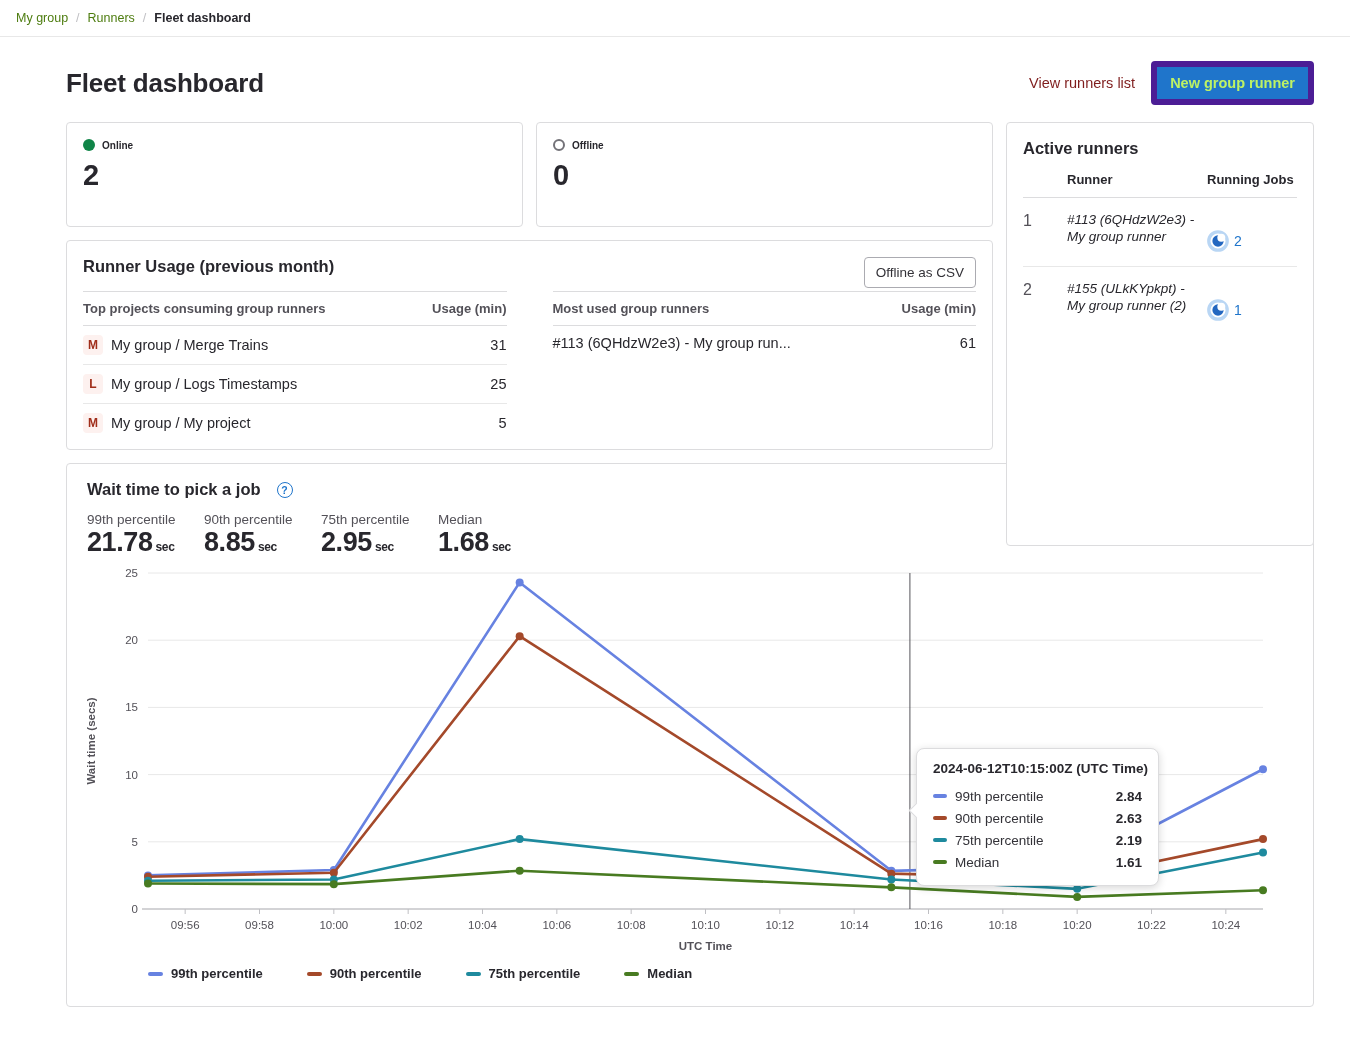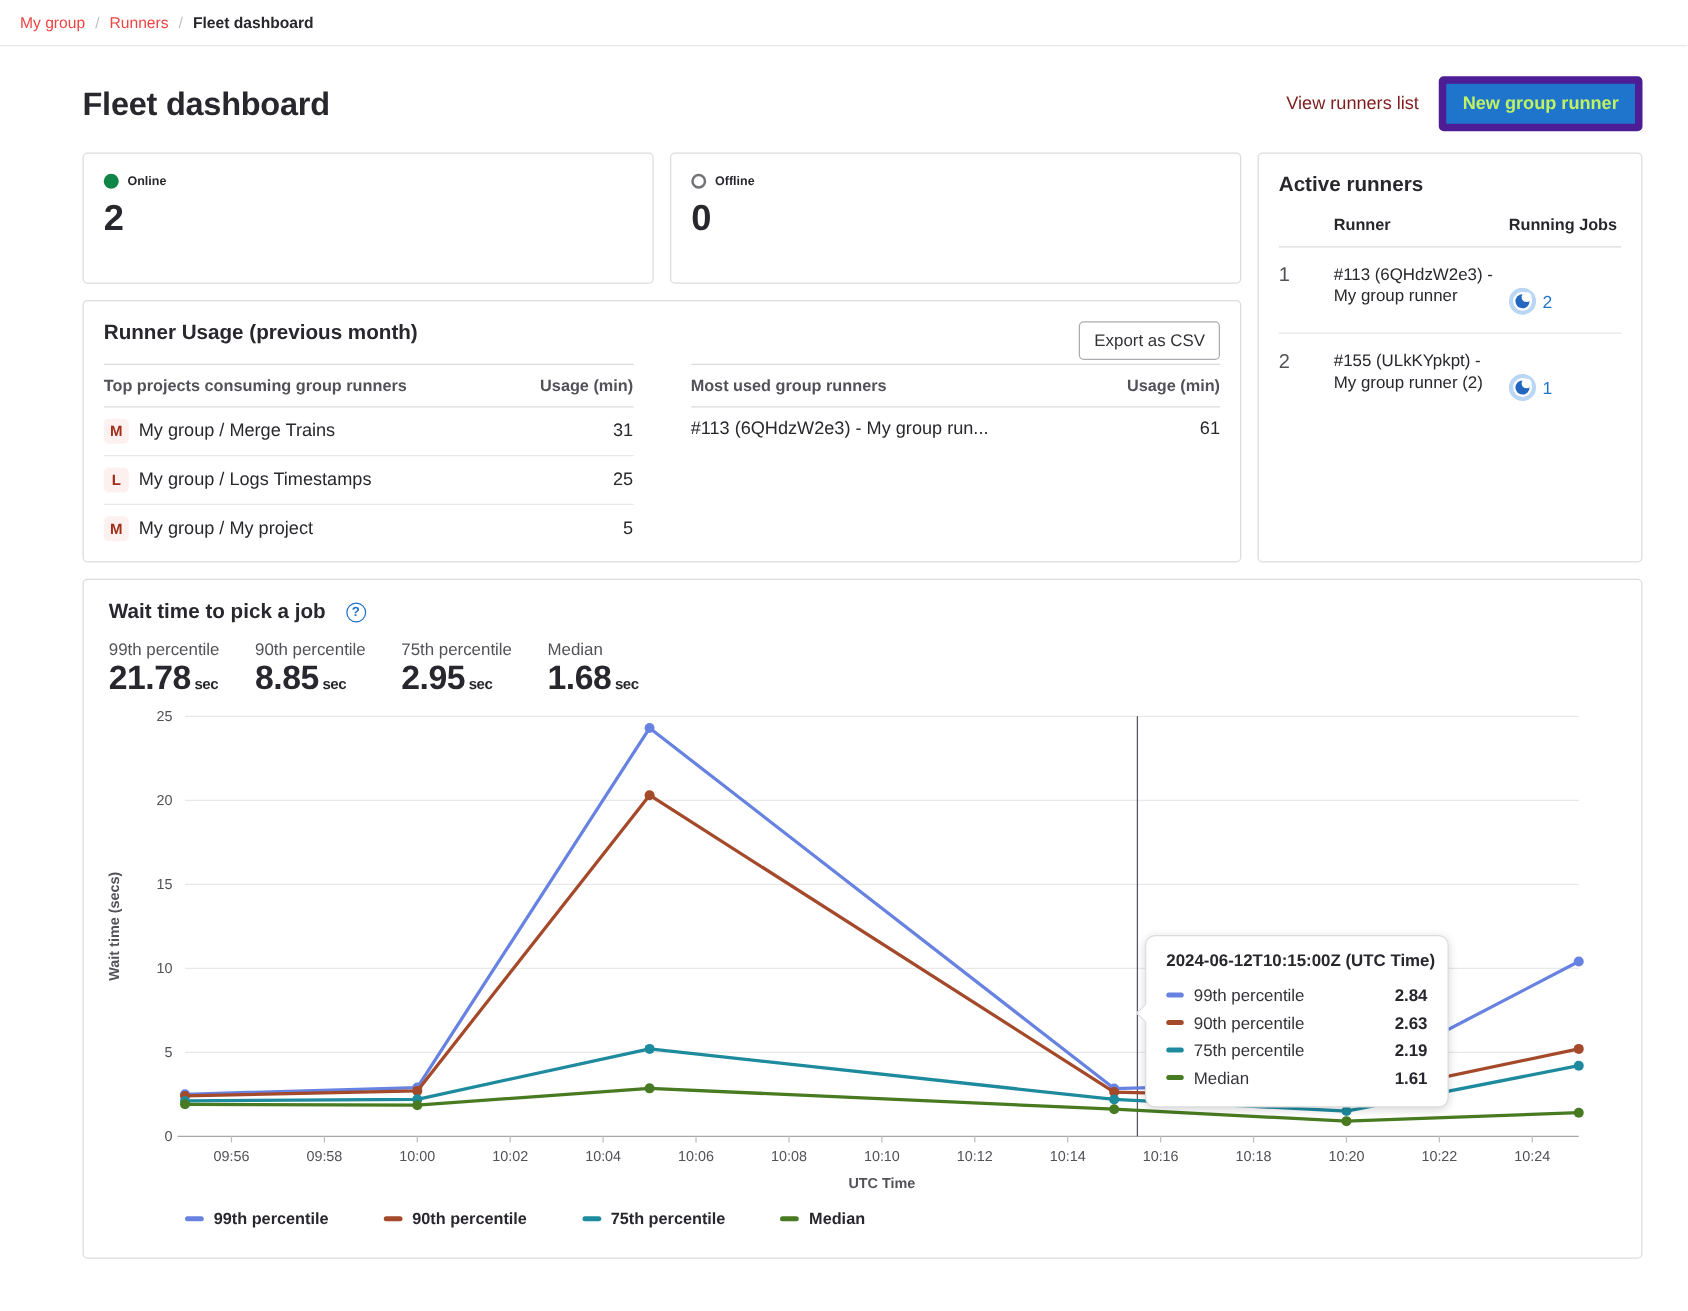--- a/index.html
+++ b/index.html
@@ -4,21 +4,21 @@
 <style>
   * { margin:0; padding:0; box-sizing:border-box; }
   html,body { width:1350px; height:1049px; background:#fff; overflow:hidden;
     font-family:"Liberation Sans","DejaVu Sans",sans-serif; color:#28272d; }
   a { text-decoration:none; }
 
   
   .breadcrumb-bar { height:37px; display:flex; align-items:center; padding:0 16px;
     border-bottom:1px solid #e8e8e8; }
   .breadcrumb { display:flex; align-items:center; gap:8px; font-size:12.5px; }
-  .crumb { color:#ef4444; cursor:pointer; }
+  .crumb { color:#4d7c0f; cursor:pointer; }
   .crumb.current { color:#28272d; font-weight:700; }
   .crumb-sep { color:#bfbfc3; }
 
   
   .main { padding:24px 36px 0 66px; width:1350px; }
   .content { width:1248px; }
   .page-header { display:flex; align-items:center; justify-content:space-between; }
   .page-title { font-size:26px; font-weight:700; letter-spacing:-.2px; }
   .header-actions { display:flex; align-items:center; gap:16px; }
   .link-btn { color:#7f1d1d; font-size:14.5px; cursor:pointer;margin-left:12px; }
@@ -33,29 +33,29 @@
   .card-title { font-size:16.5px; font-weight:700; }
 
   
   .status-card .status-row { display:flex; align-items:center; gap:7px; }
   .status-label { font-size:10px; font-weight:700; }
   .dot-online { width:12px; height:12px; border-radius:50%; background:#108548; }
   .dot-offline { width:12px; height:12px; border-radius:50%; border:2px solid #737278; background:#fff; }
   .status-count { margin-top:10px; font-size:29px; font-weight:700; line-height:1; }
 
   
-  .active-card { grid-column:3; grid-row:1 / span 2; height:328px; }
+  .active-card { grid-column:3; grid-row:1 / span 2; height:424px; }
   .ar-table { margin-top:14px; }
   .ar-head, .ar-row { display:grid; grid-template-columns:44px 140px 1fr; }
   .ar-head { border-bottom:1px solid #dcdcde; }
   .ar-th { font-size:13px; font-weight:700; padding-bottom:10px; }
   .ar-row { padding:14px 0; border-bottom:1px solid #e8e8e8; align-items:flex-start; }
   .ar-row:last-child { border-bottom:none; }
   .ar-idx { font-size:16px; color:#535158; }
-  .ar-name { font-size:13.5px; line-height:1.25; padding-right:10px; }
+  .ar-name { font-size:13.5px; line-height:1.25; padding-right:10px;font-style:italic; }
   .ar-jobs { display:flex; align-items:center; gap:5px; margin-top:18px; }
   .ar-jobs a { color:#1f75cb; font-size:14px; }
 
   
   .usage-card { grid-column:1 / span 2; grid-row:2; position:relative; }
   .secondary-btn { position:absolute; top:16px; right:16px; background:#fff; color:#333238;
     font-size:13.5px; border:1px solid #ababb1; border-radius:4px; padding:7px 11px; cursor:pointer; }
   .usage-tables { display:flex; gap:46px; margin-top:15px; }
   .u-table { flex:1; }
   .u-head { display:flex; justify-content:space-between; padding:9px 0;
@@ -175,21 +175,21 @@
                 <circle cx="10.4" cy="5.6" r="2.9" fill="#fff"></circle>
               </svg>
               <a>1</a>
             </div>
           </div>
         </div>
       </div>
 
       <div class="card usage-card">
         <div class="card-title">Runner Usage (previous month)</div>
-        <button class="secondary-btn">Export as CSV</button>
+        <button class="secondary-btn">Offline as CSV</button>
         <div class="usage-tables">
           <div class="u-table">
             <div class="u-head">
               <span class="u-th">Top projects consuming group runners</span>
               <span class="u-th">Usage (min)</span>
             </div>
             <div class="u-row">
               <span class="u-name">
                 <span class="avatar">M</span>
                 <span>My group / Merge Trains</span>

